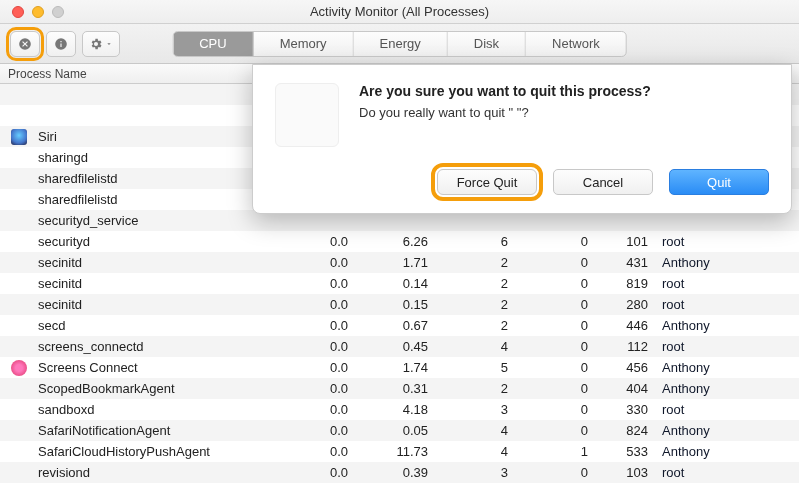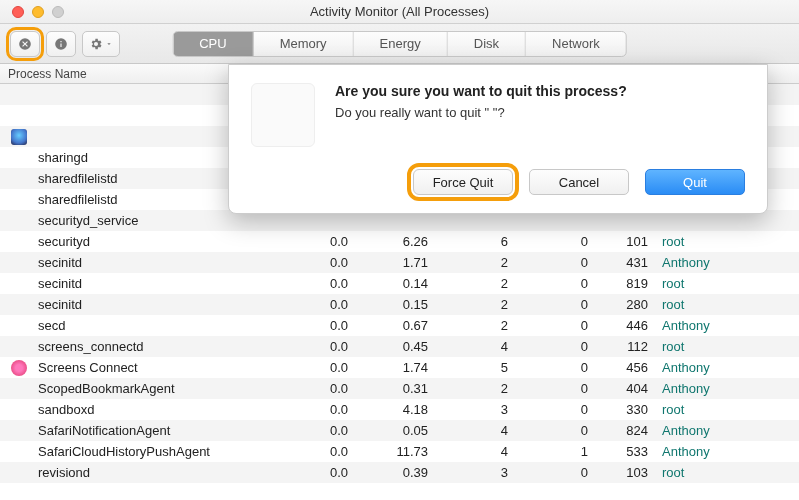--- a/index.html
+++ b/index.html
@@ -67,29 +67,29 @@
     display:grid;
     grid-template-columns: 38px 250px 70px 80px 80px 80px 60px 1fr;
     align-items:center;
     height:21px;
     font-size:13px;
     padding-right:8px;
   }
   .row.alt { background:#f4f4f4; }
   .row .name { white-space:nowrap; overflow:hidden; text-overflow:ellipsis; }
   .row .num { text-align:right; padding-right:10px; }
-  .row .user { text-align:left; padding-left:4px; color:#0f766e; }
+  .row .user { text-align:left; padding-left:4px; color:#0f172a; }
   .icon-cell { display:flex; justify-content:center; }
   .appicon { width:16px; height:16px; border-radius:3px; }
   .appicon.siri { background:radial-gradient(circle at 50% 40%, #6cf, #47c 60%, #224 100%); }
   .appicon.screens { background:radial-gradient(circle at 50% 50%, #f7b 30%, #d36 100%); border-radius:50%;}
   
   .sheet {
     position:absolute;
-    top:64px; left:228px;
+    top:64px; left:252px;
     width:540px;
     background:#fff;
     border:1px solid #ccc;
     border-bottom-left-radius:8px; border-bottom-right-radius:8px;
     box-shadow:0 8px 24px rgba(0,0,0,.25);
     padding:18px 22px 18px 22px;
     z-index:50;
   }
   .sheet-body { display:flex; gap:20px; }
   .sheet-icon {
@@ -178,20 +178,21 @@
       <div class="num"></div>
       <div class="num"></div>
       <div class="num"></div>
       <div class="num"></div>
       <div class="user"></div>
     </div>
     <div class="row alt">
       <div class="icon-cell">
         <div class="appicon siri"></div>
       </div>
+      <div class="name">Siri</div>
       <div class="num"></div>
       <div class="num"></div>
       <div class="num"></div>
       <div class="num"></div>
       <div class="num"></div>
       <div class="user"></div>
     </div>
     <div class="row">
       <div class="icon-cell"></div>
       <div class="name">sharingd</div>

